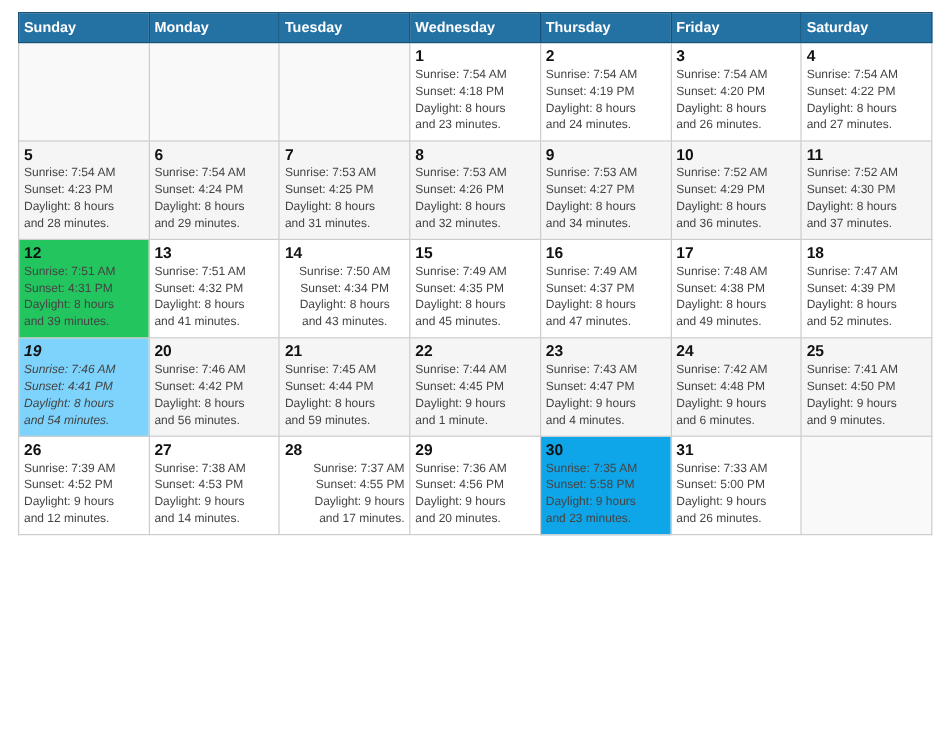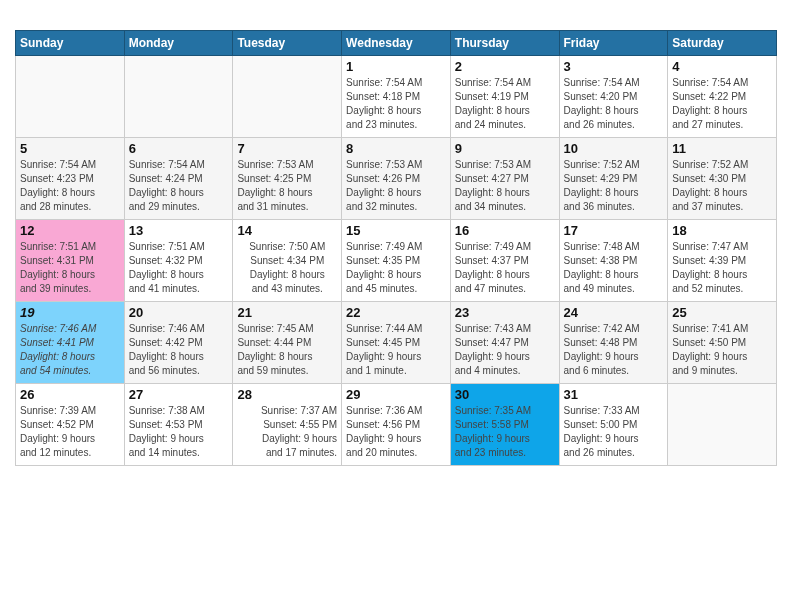--- a/index.html
+++ b/index.html
@@ -45,21 +45,20 @@
       color: #1a1a2e;
     }
     .subtitle {
       font-size: 16px;
       color: #333;
     }
     .calendar {
       width: 100%;
       border-collapse: collapse;
       table-layout: fixed;
-      margin-top: 20px;
     }
     .calendar th {
       background: #2471a3;
       color: #fff;
       font-size: 12px;
       font-weight: bold;
       padding: 5px 4px;
       text-align: left;
       border: 1px solid #1a5276;
     }
@@ -190,21 +189,21 @@
           </td>
           <td style="background: rgb(245, 245, 245);">
             <span class="day-number">11</span>
             <div class="day-info" style="white-space: pre-line;">Sunrise: 7:52 AM
 Sunset: 4:30 PM
 Daylight: 8 hours
 and 37 minutes.</div>
           </td>
         </tr>
         <tr>
-          <td style="background: #f9a8d4;">
+          <td style="background: #22c55e;">
             <span class="day-number">12</span>
             <div class="day-info" style="white-space: pre-line;">Sunrise: 7:51 AM
 Sunset: 4:31 PM
 Daylight: 8 hours
 and 39 minutes.</div>
           </td>
           <td style="background: rgb(255, 255, 255);">
             <span class="day-number">13</span>
             <div class="day-info" style="white-space: pre-line;">Sunrise: 7:51 AM
 Sunset: 4:32 PM

